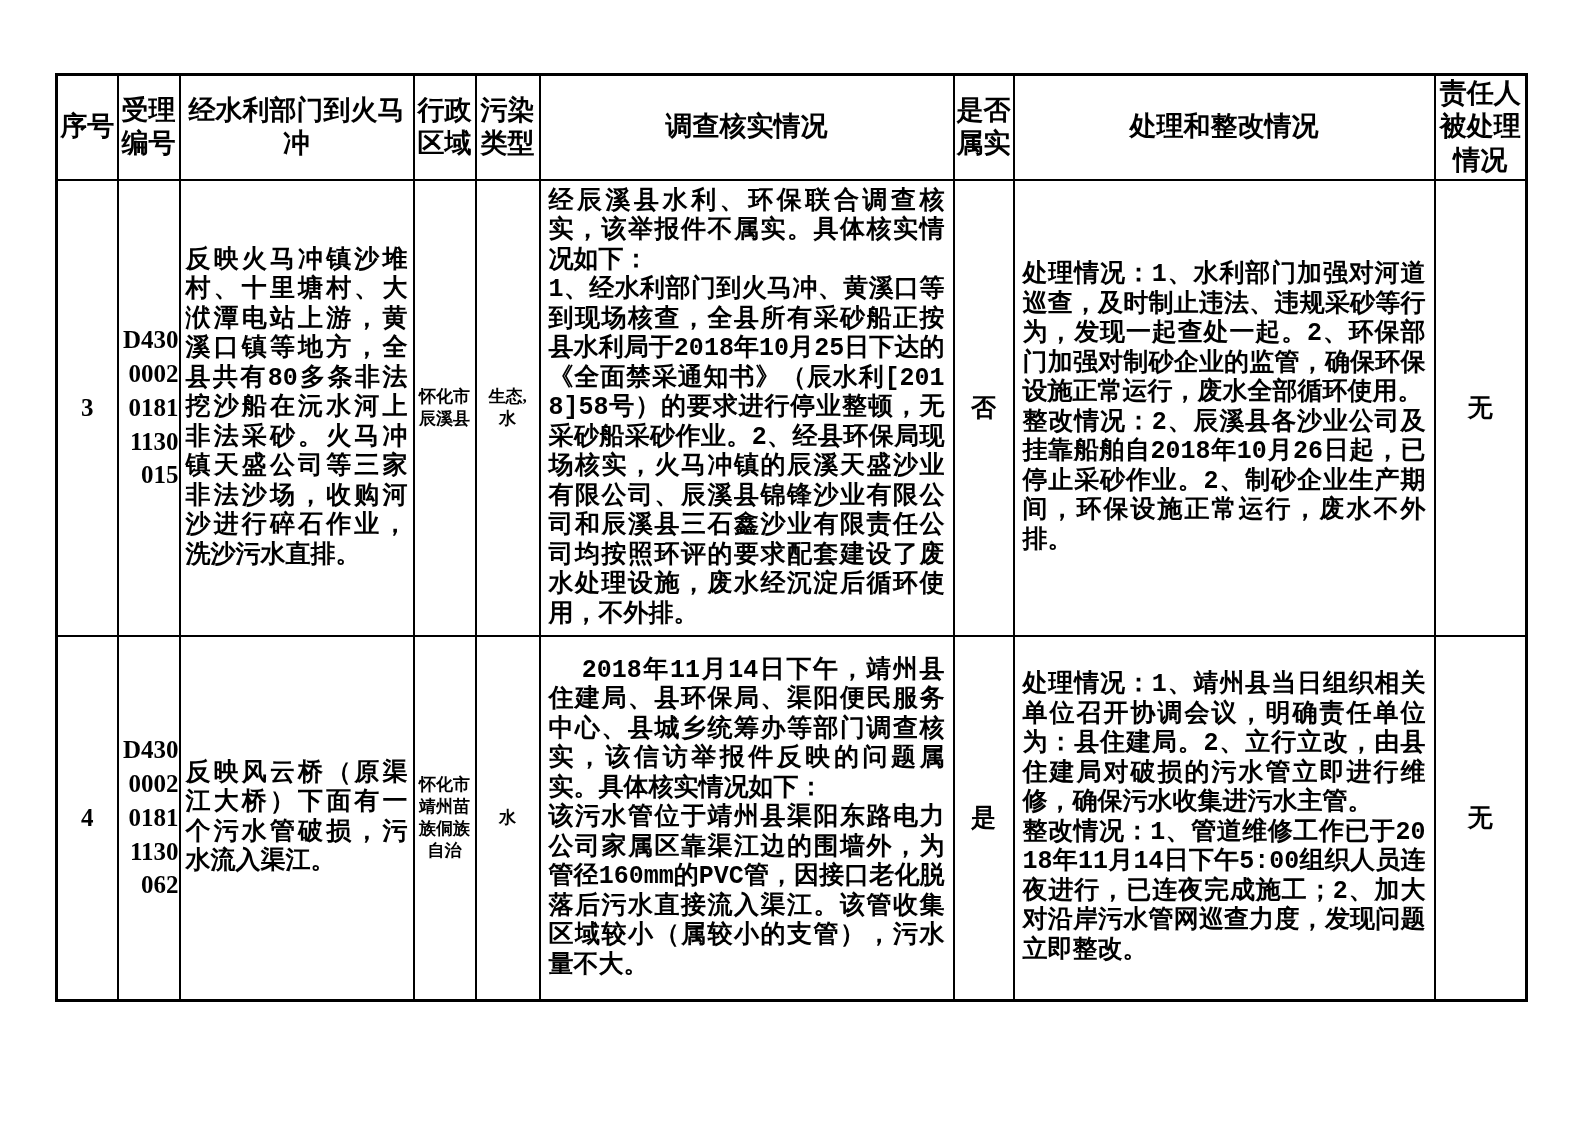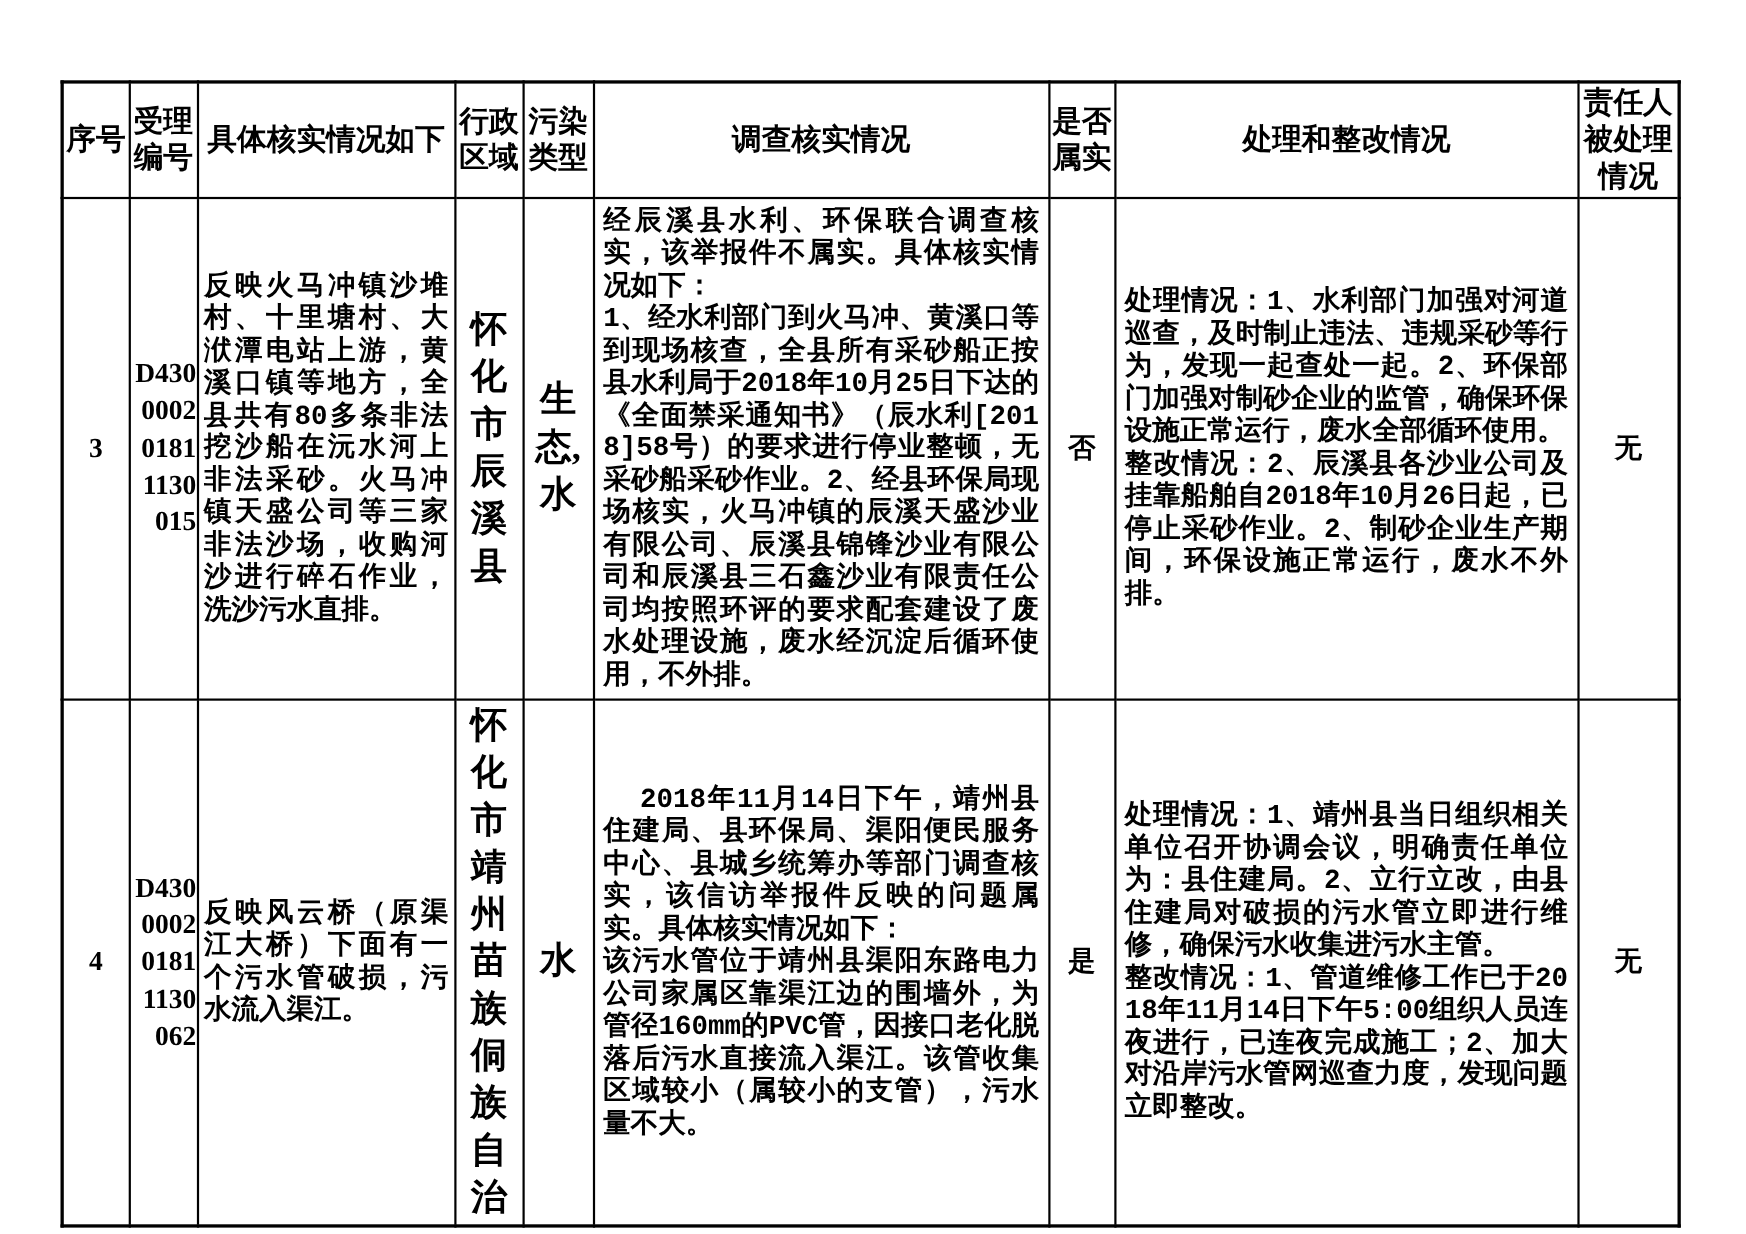--- a/index.html
+++ b/index.html
@@ -62,21 +62,21 @@
     line-height: 1.18;
     padding: 6px 8px;
     text-align: justify;
     white-space: pre-wrap;
     word-break: break-all;
     font-family: Liberation Mono, monospace;
   }
   td.issue { padding: 6px 5px; }
   td.region-cell, td.type-cell {
     text-align: center;
-    font-size: 33px;
+    font-size: 17px;
     line-height: 1.3;
     padding: 2px 4px;
     word-break: break-all;
   }
   .bold-label { font-weight: 900; }
 
   .footer {
     position: absolute;
     left: 0; right: 0;
     top: 1058px;
@@ -102,21 +102,21 @@
         <col class="c-verif">
         <col class="c-true">
         <col class="c-hand">
         <col class="c-resp">
     </colgroup>
     <thead>
       <tr>
         <th style="white-space:pre-line">序号</th>
         <th style="white-space:pre-line">受理
 编号</th>
-        <th>具体核实情况如下</th>
+        <th>经水利部门到火马冲</th>
         <th style="white-space:pre-line">行政
 区域</th>
         <th style="white-space:pre-line">污染
 类型</th>
         <th>调查核实情况</th>
         <th style="white-space:pre-line">是否
 属实</th>
         <th>处理和整改情况</th>
         <th style="white-space:pre-line">责任人
 被处理

